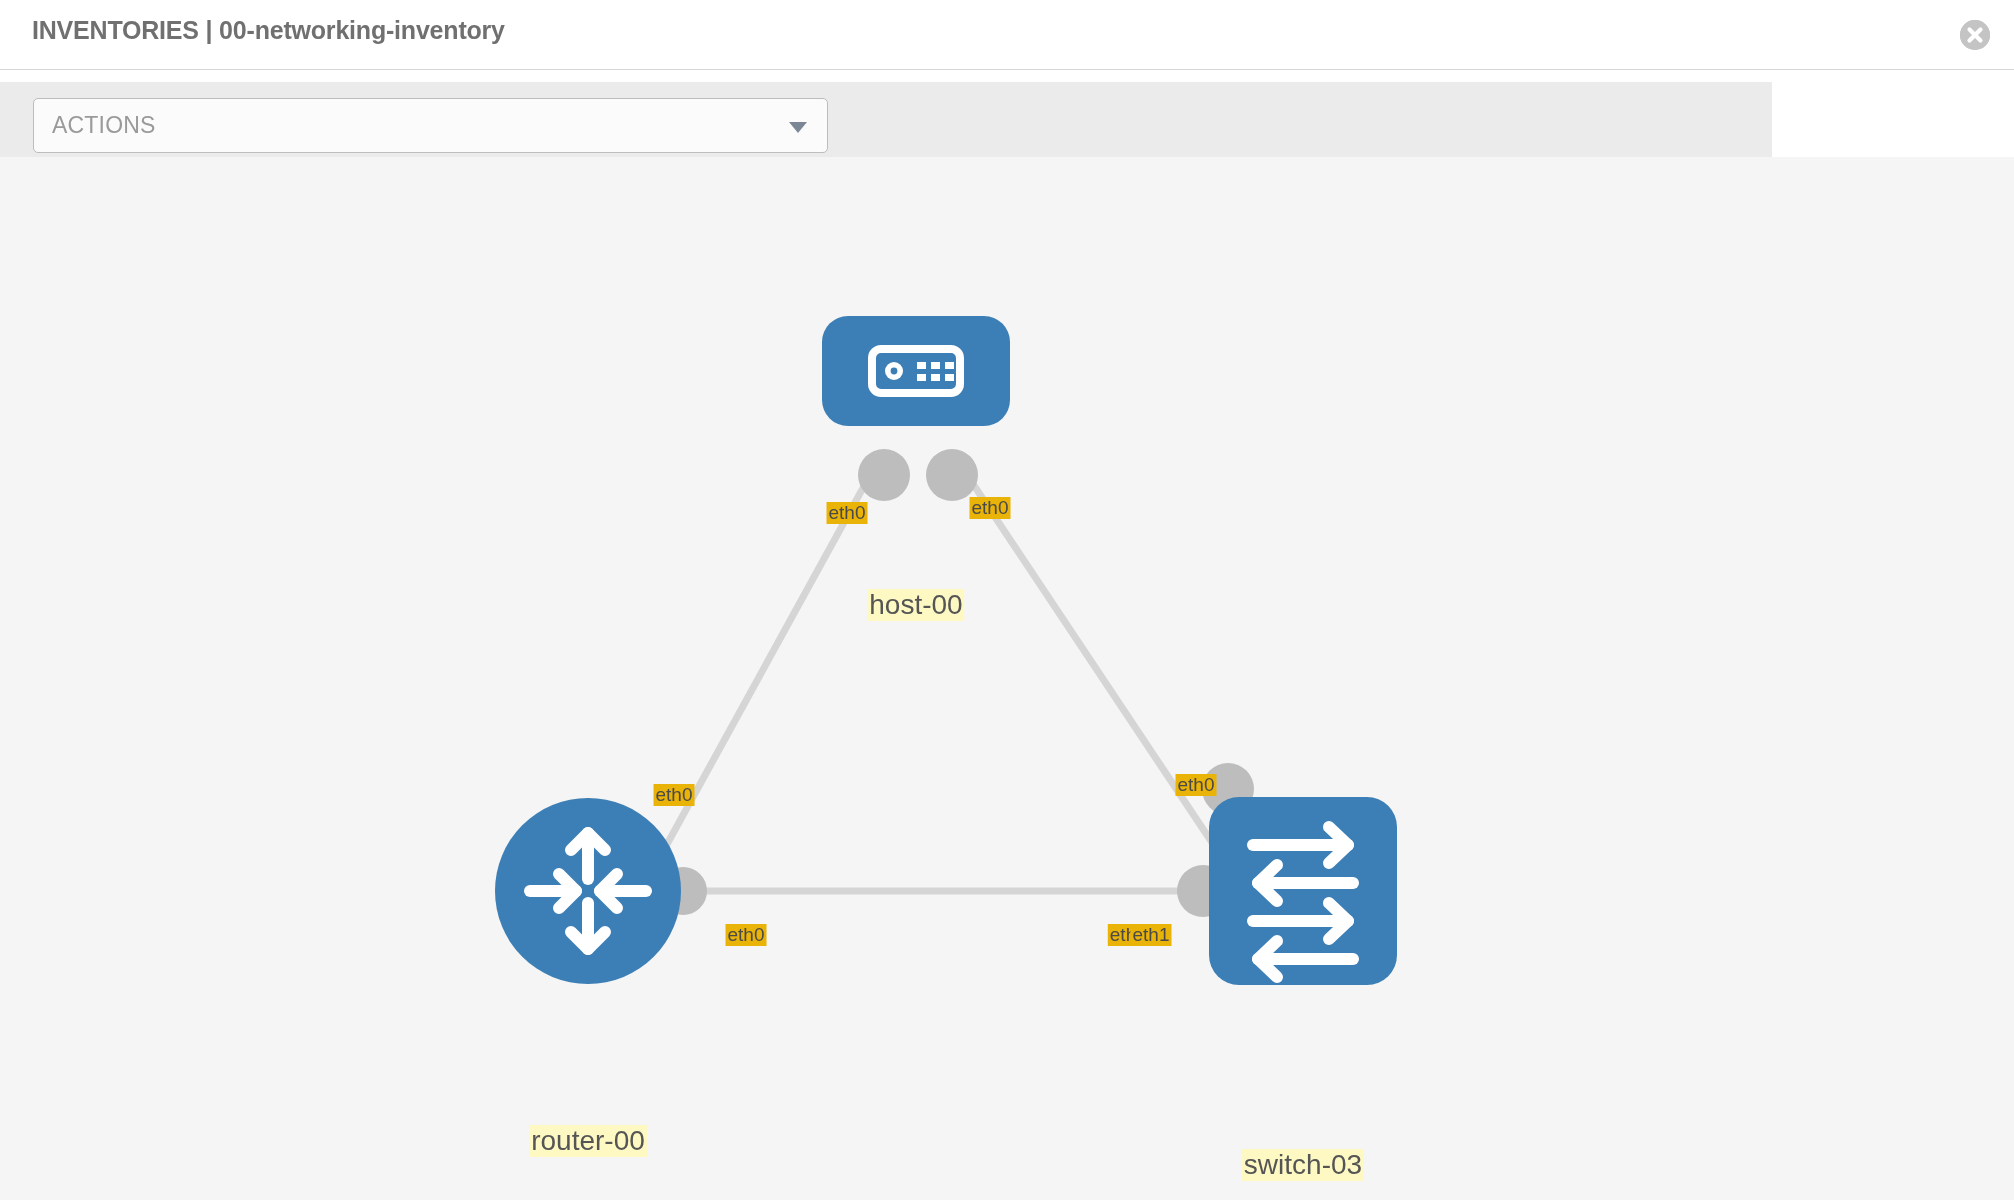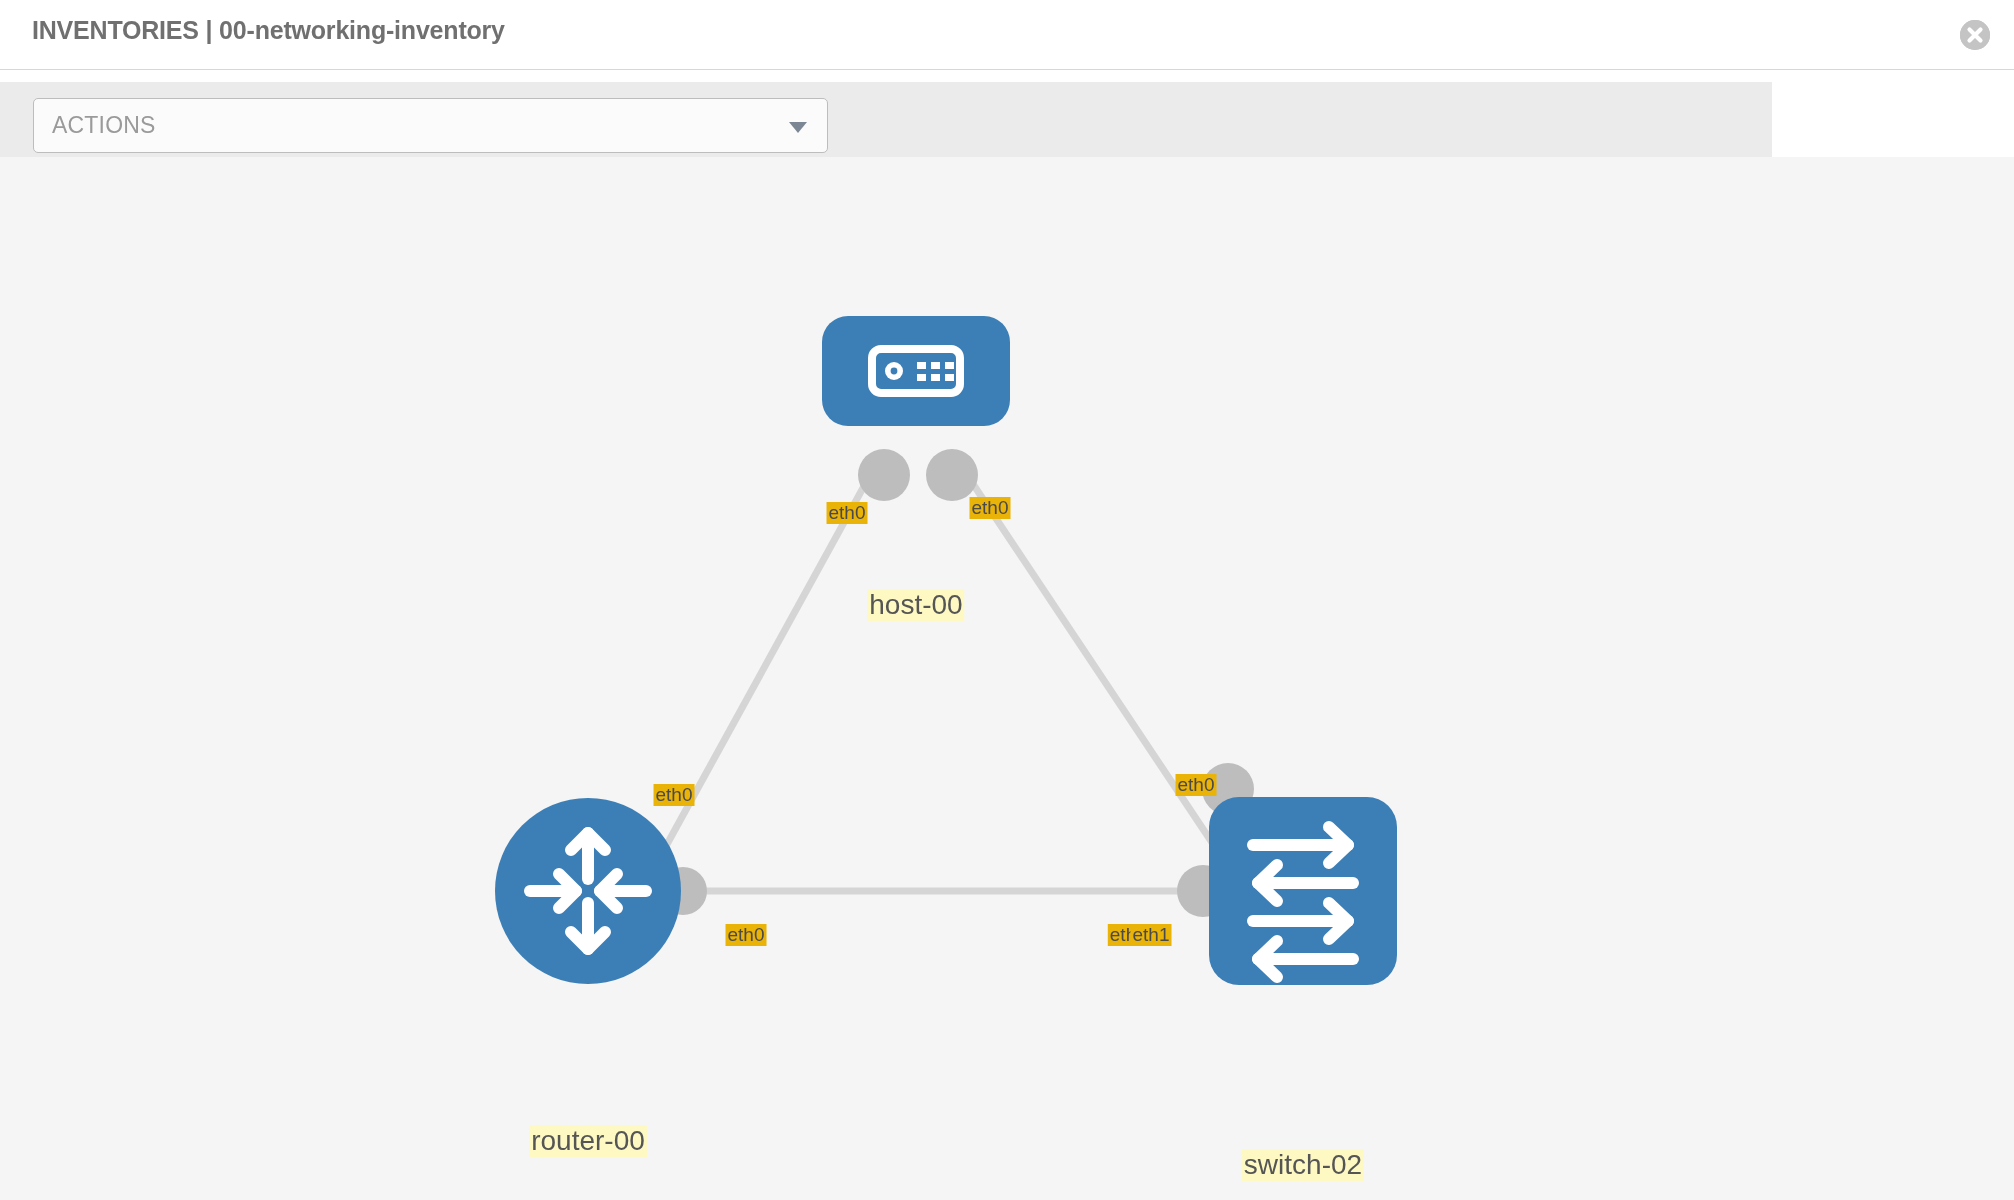--- a/index.html
+++ b/index.html
@@ -283,16 +283,16 @@
     <span class="iface-label" style="left:847px;  top:345px;">eth0</span>
     <span class="iface-label" style="left:990px;  top:340px;">eth0</span>
     <span class="iface-label" style="left:674px;  top:627px;">eth0</span>
     <span class="iface-label" style="left:1196px; top:617px;">eth0</span>
     <span class="iface-label" style="left:746px;  top:767px;">eth0</span>
     <span class="iface-label" style="left:1123px; top:767px;">eth</span>
     <span class="iface-label" style="left:1151px; top:767px;">eth1</span>
 
     <span class="node-label" style="left:916px;  top:432px;">host-00</span>
     <span class="node-label" style="left:588px;  top:968px;">router-00</span>
-    <span class="node-label" style="left:1303px; top:992px;">switch-02</span>
+    <span class="node-label" style="left:1303px; top:992px;">switch-03</span>
 
   </div>
 </div>
 
 </body></html>

